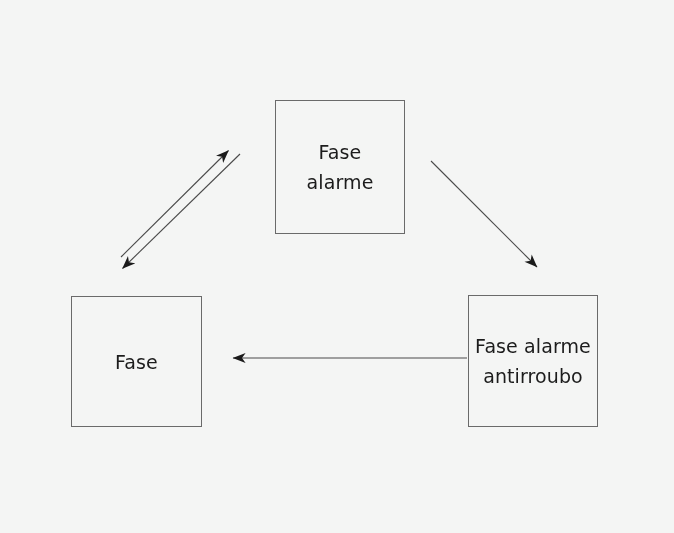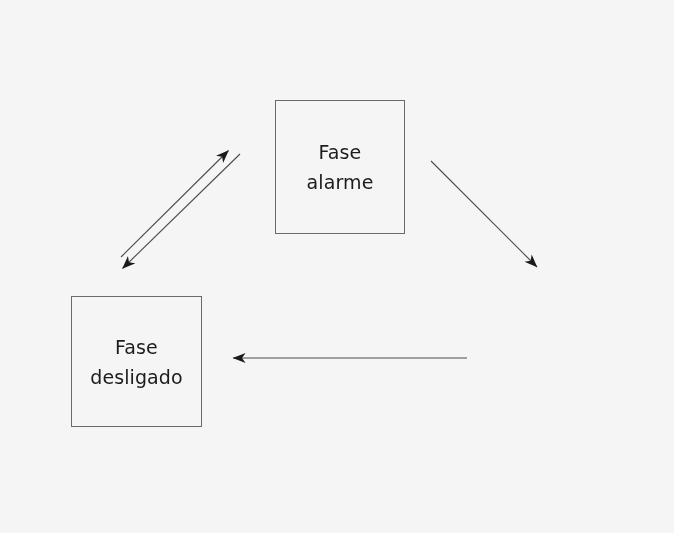--- a/index.html
+++ b/index.html
@@ -94,17 +94,20 @@
     </g>
   </svg>
 
   <div class="state-box" id="box-ligado">
     <div class="state-label">Fase</div>
     <div class="state-label">alarme</div>
   </div>
 
   <div class="state-box" id="box-desligado">
     <div class="state-label">Fase</div>
-    <div class="state-label">desligado</div>
   </div>
 
+  <div class="state-box" id="box-alarme">
+    <div class="state-label">Fase alarme</div>
+    <div class="state-label">antirroubo</div>
+  </div>
 
 </div>
 
 </body></html>

